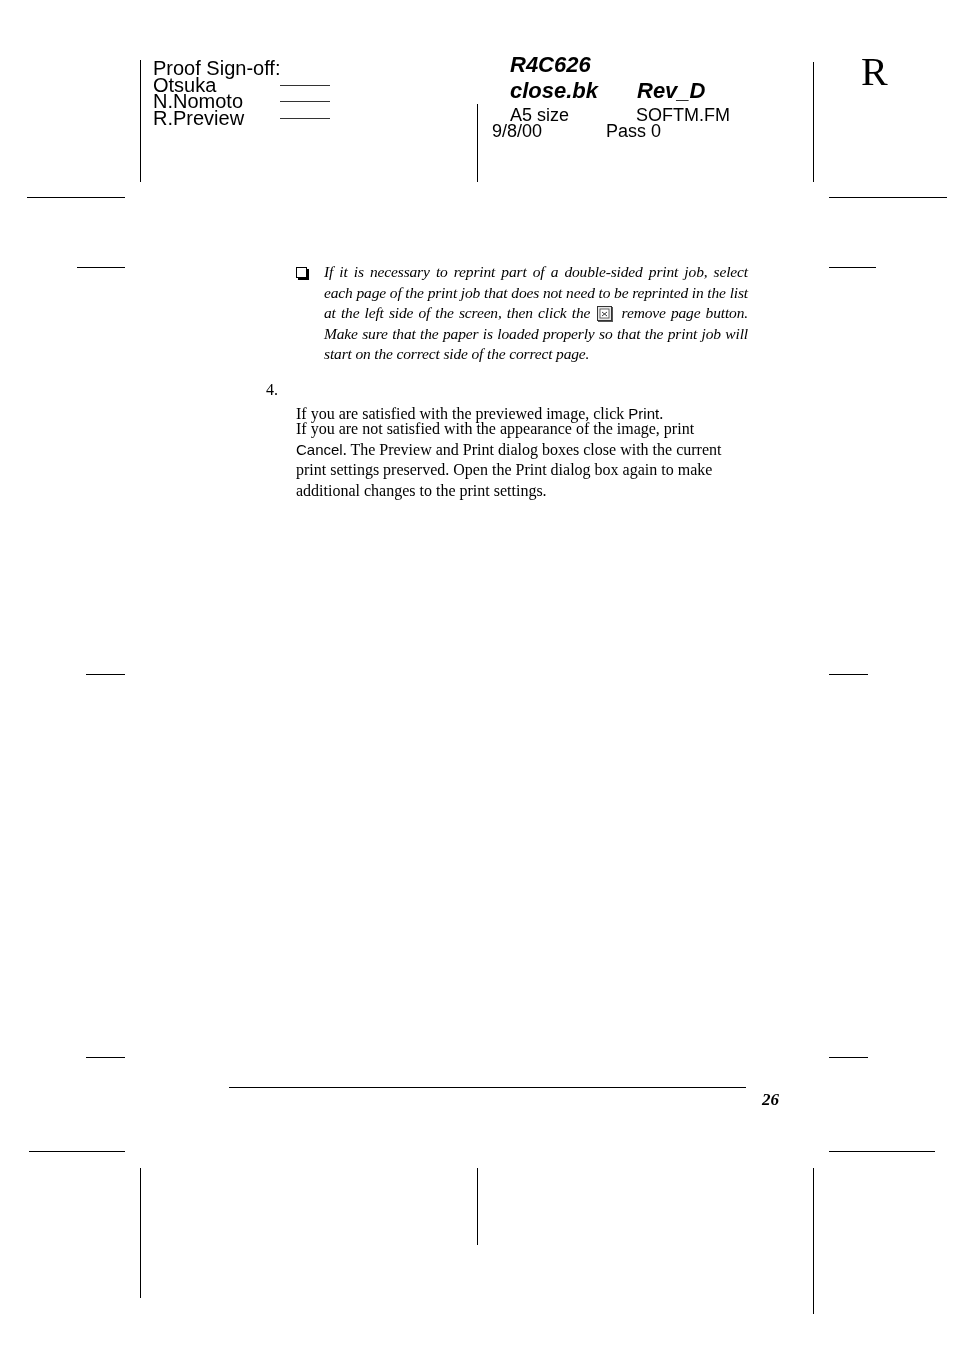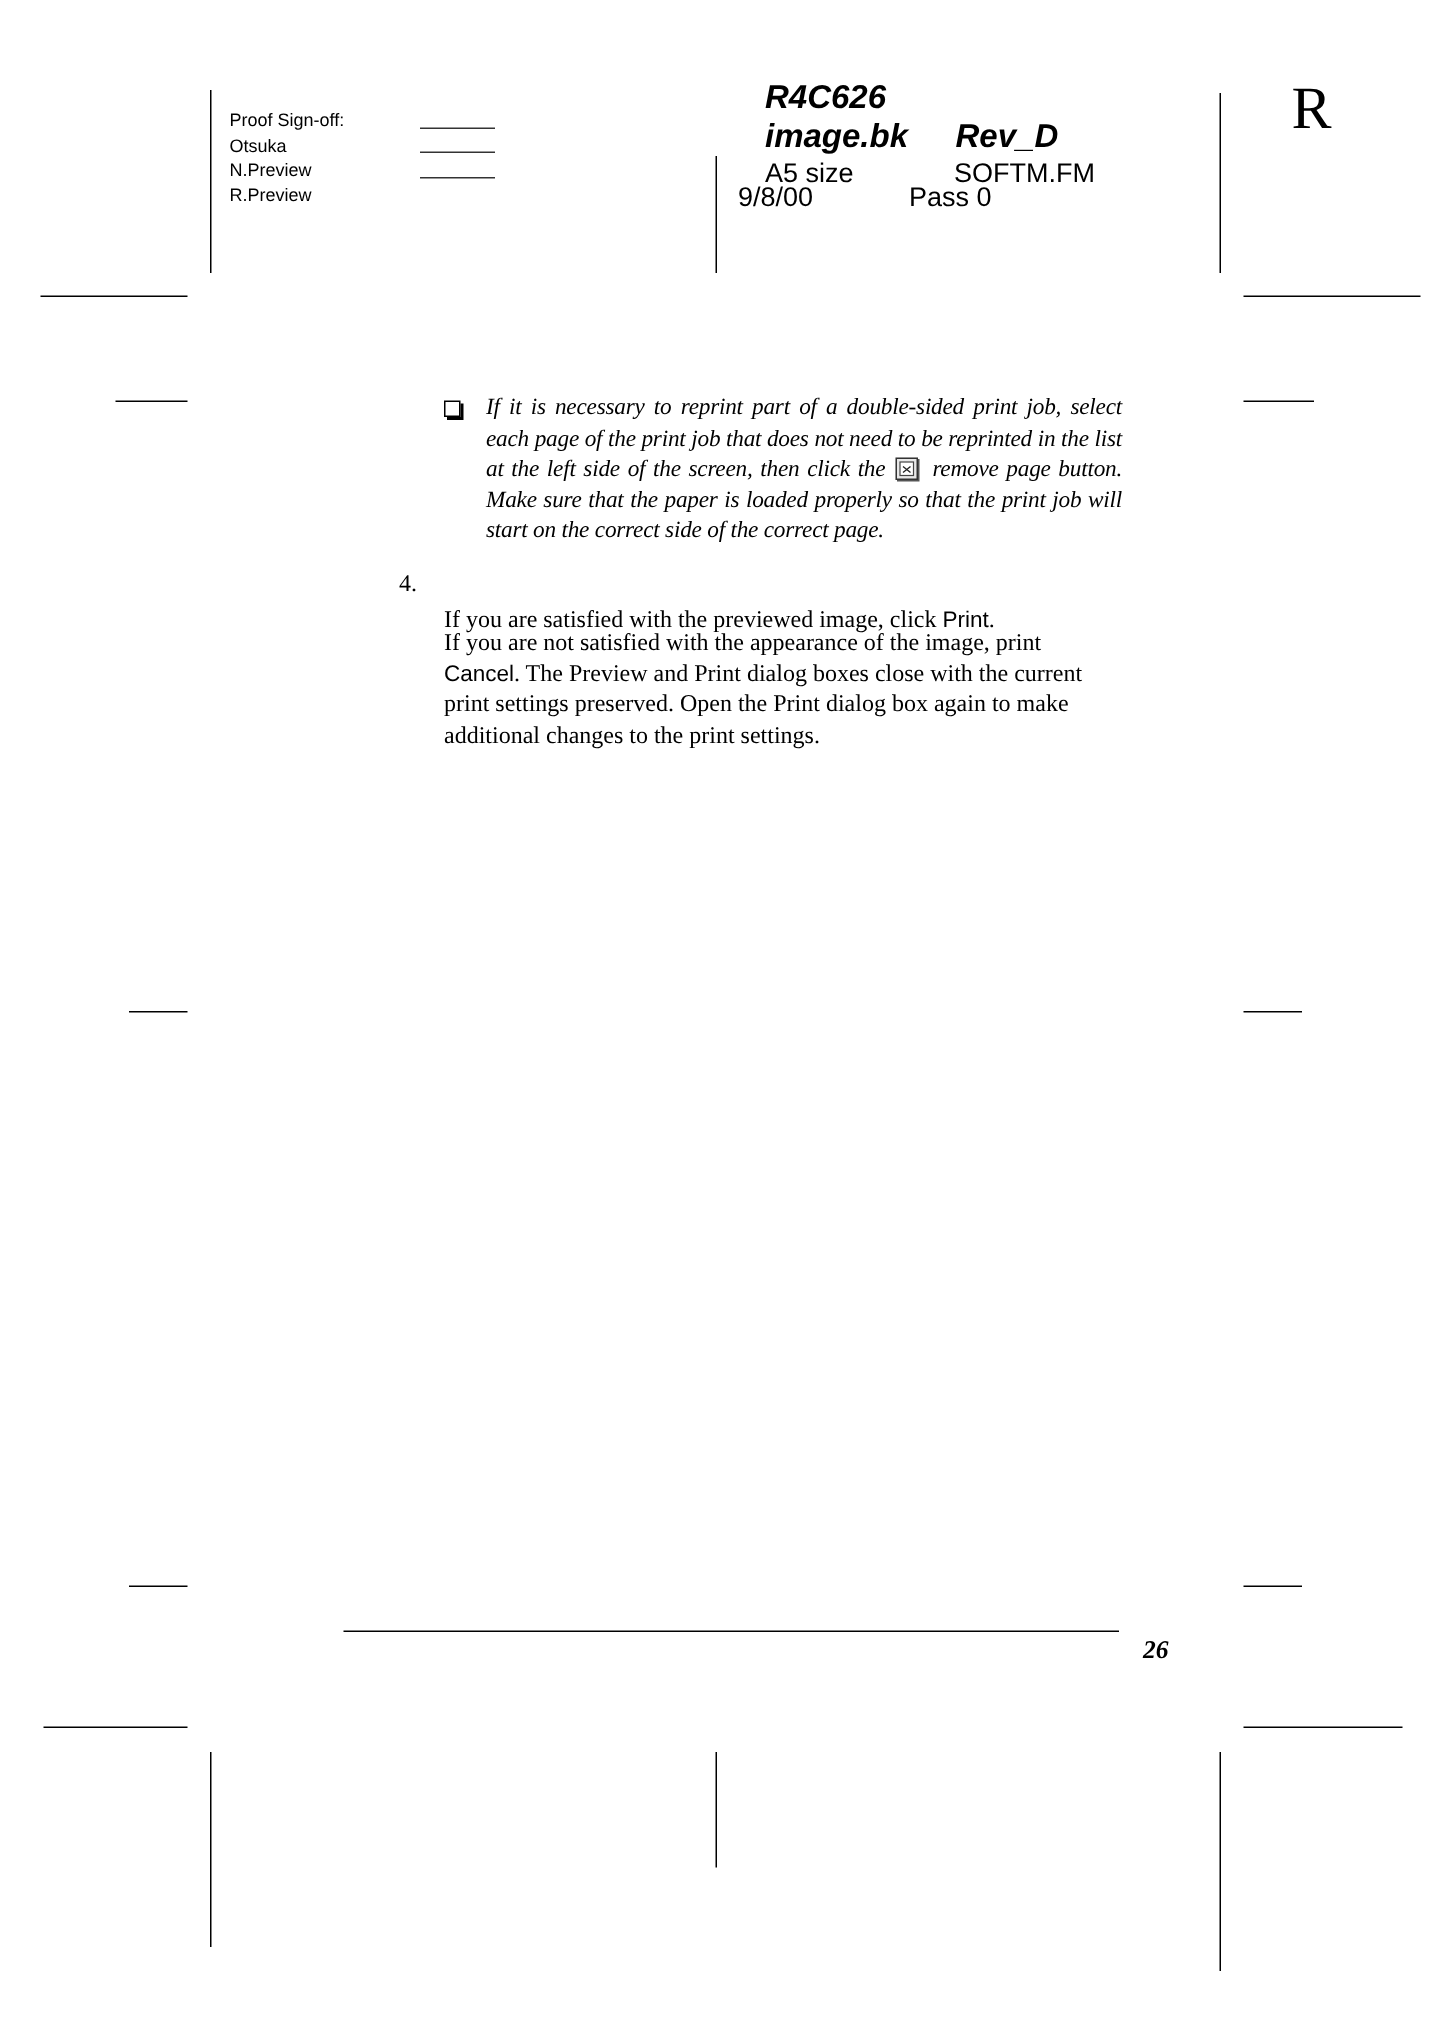--- a/index.html
+++ b/index.html
@@ -3,21 +3,21 @@
 <meta charset="utf-8">
 <style>
   html, body { margin: 0; padding: 0; background: #ffffff; }
   body { width: 954px; height: 1351px; position: relative; overflow: hidden; color: #000; }
   .abs { position: absolute; }
   .sans { font-family: "Liberation Sans", "DejaVu Sans", sans-serif; }
   .serif { font-family: "Liberation Serif", "DejaVu Serif", serif; }
   .hline { position: absolute; height: 0; border-top: 1px solid #000; }
   .vline { position: absolute; width: 0; border-left: 1px solid #000; }
 
-  .signoff { left: 153px; top: 72px; font-size: 12px; line-height: 16.5px; }
+  .signoff { left: 153px; top: 60px; font-size: 20px; line-height: 16.5px; }
   .signoff .row { height: 16.5px; white-space: nowrap; }
   .sigline { position: absolute; left: 280px; width: 50px; border-top: 1px solid #333; height: 0; }
 
   .title-big { font-style: italic; font-weight: bold; font-size: 22px; line-height: 26px; white-space: nowrap; }
   .meta { font-size: 18px; line-height: 16.5px; white-space: nowrap; text-align: right; }
 
   .big-r { left: 861px; top: 50px; font-size: 40px; line-height: 44px; }
 
   .bullet-block { left: 296px; top: 262px; width: 460px; }
   .bullet-box { position: absolute; left: 0; top: 5px; width: 9px; height: 9px; border: 1px solid #000; box-shadow: 2px 2px 0 #000; background: #fff; }
@@ -49,29 +49,29 @@
 <div class="hline" style="left:829px; top:1057px; width:39px;"></div>
 <div class="hline" style="left:29px; top:1151px; width:96px;"></div>
 <div class="hline" style="left:829px; top:1151px; width:106px;"></div>
 <div class="vline" style="left:140px; top:1168px; height:130px;"></div>
 <div class="vline" style="left:477px; top:1168px; height:77px;"></div>
 <div class="vline" style="left:813px; top:1168px; height:146px;"></div>
 
 <div class="abs sans signoff">
   <div class="row">Proof Sign-off:</div>
   <div class="row">Otsuka</div>
-  <div class="row">N.Preview</div>
+  <div class="row">N.Nomoto</div>
   <div class="row">R.Preview</div>
 </div>
 <div class="sigline" style="top:85px;"></div>
 <div class="sigline" style="top:101px;"></div>
 <div class="sigline" style="top:118px;"></div>
 
 <div class="abs sans title-big" style="left:510px; top:52px;">R4C626</div>
-<div class="abs sans title-big" style="left:510px; top:78px;">image.bk</div>
+<div class="abs sans title-big" style="left:510px; top:78px;">close.bk</div>
 <div class="abs sans title-big" style="left:637px; top:78px;">Rev_D</div>
 <div class="abs sans meta" style="left:510px; top:107px;">A5 size</div>
 <div class="abs sans meta" style="left:492px; top:123px;">9/8/00</div>
 <div class="abs sans meta" style="left:636px; top:107px;">SOFTM.FM</div>
 <div class="abs sans meta" style="left:606px; top:123px;">Pass 0</div>
 
 <div class="abs serif big-r">R</div>
 
 <div class="abs serif bullet-block">
   <span class="bullet-box"></span>

